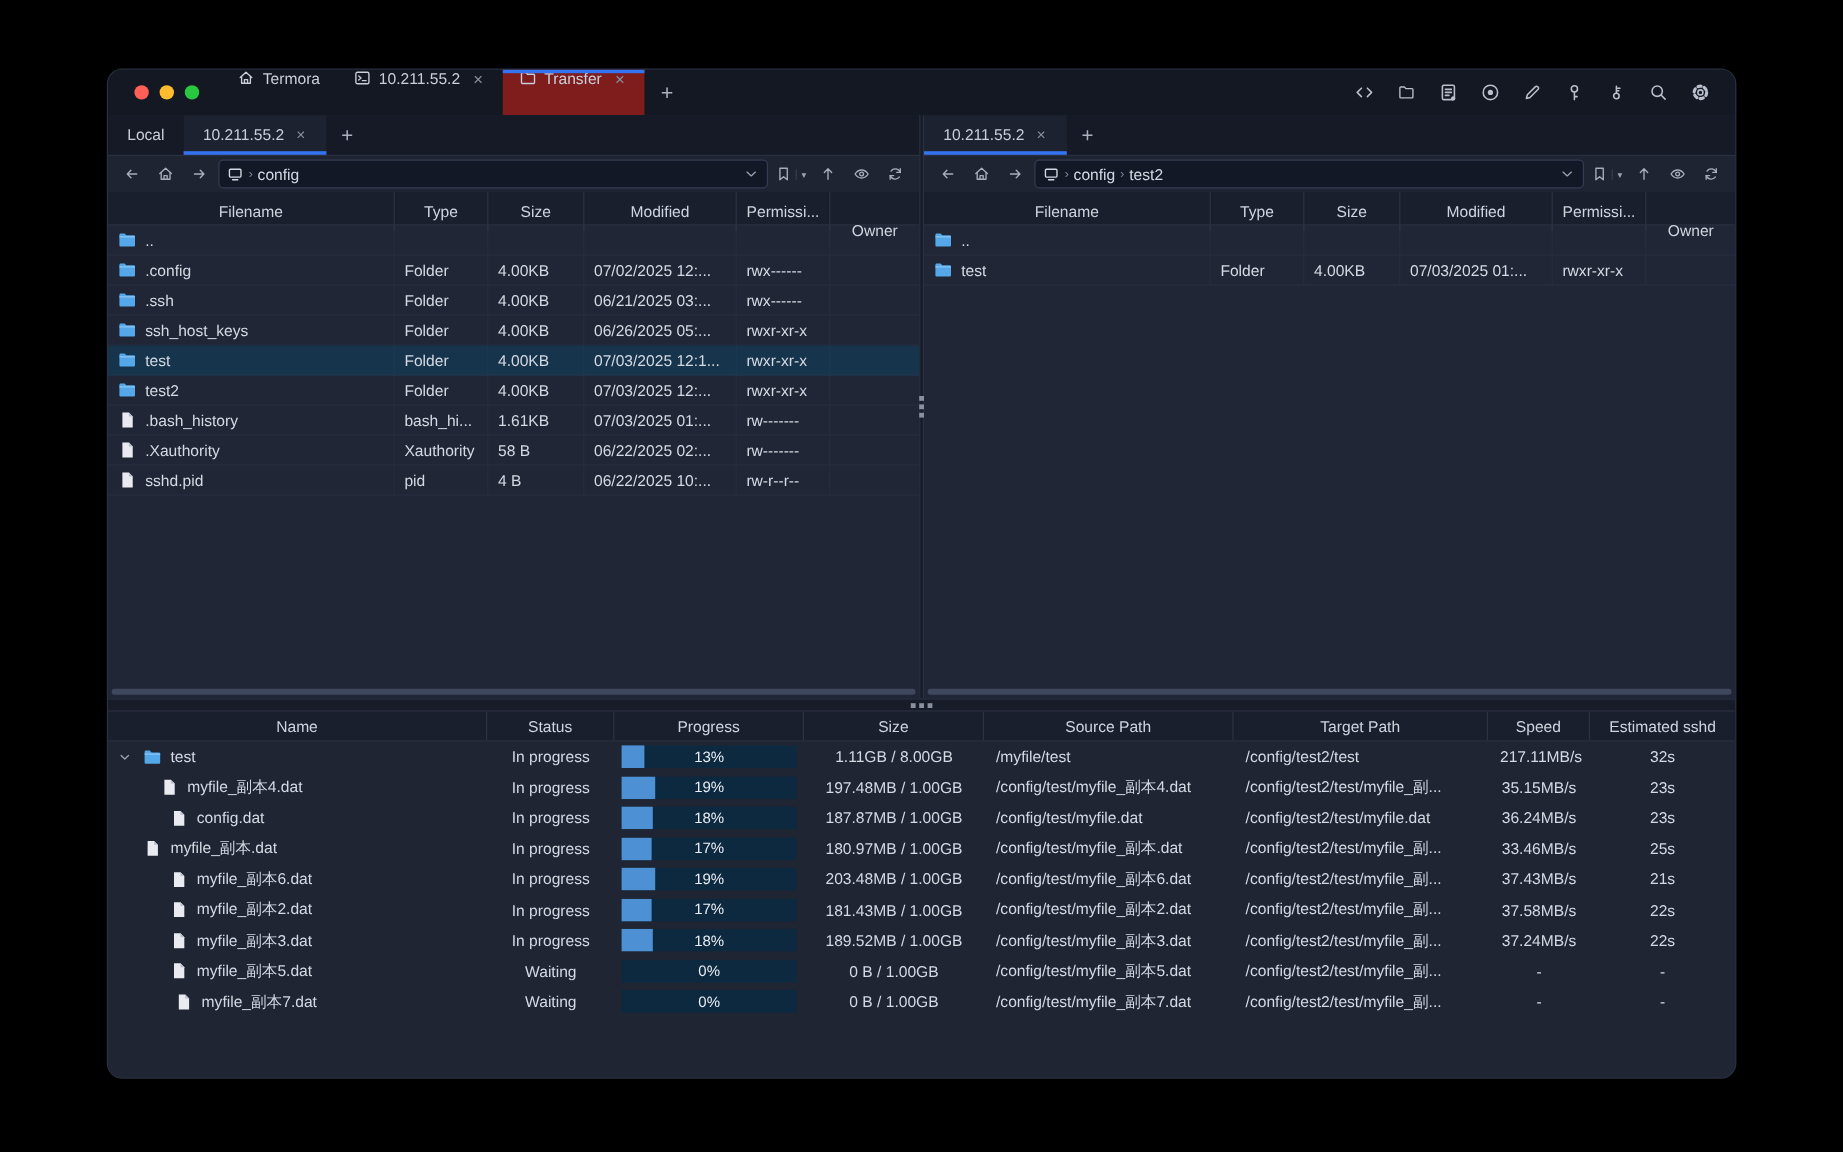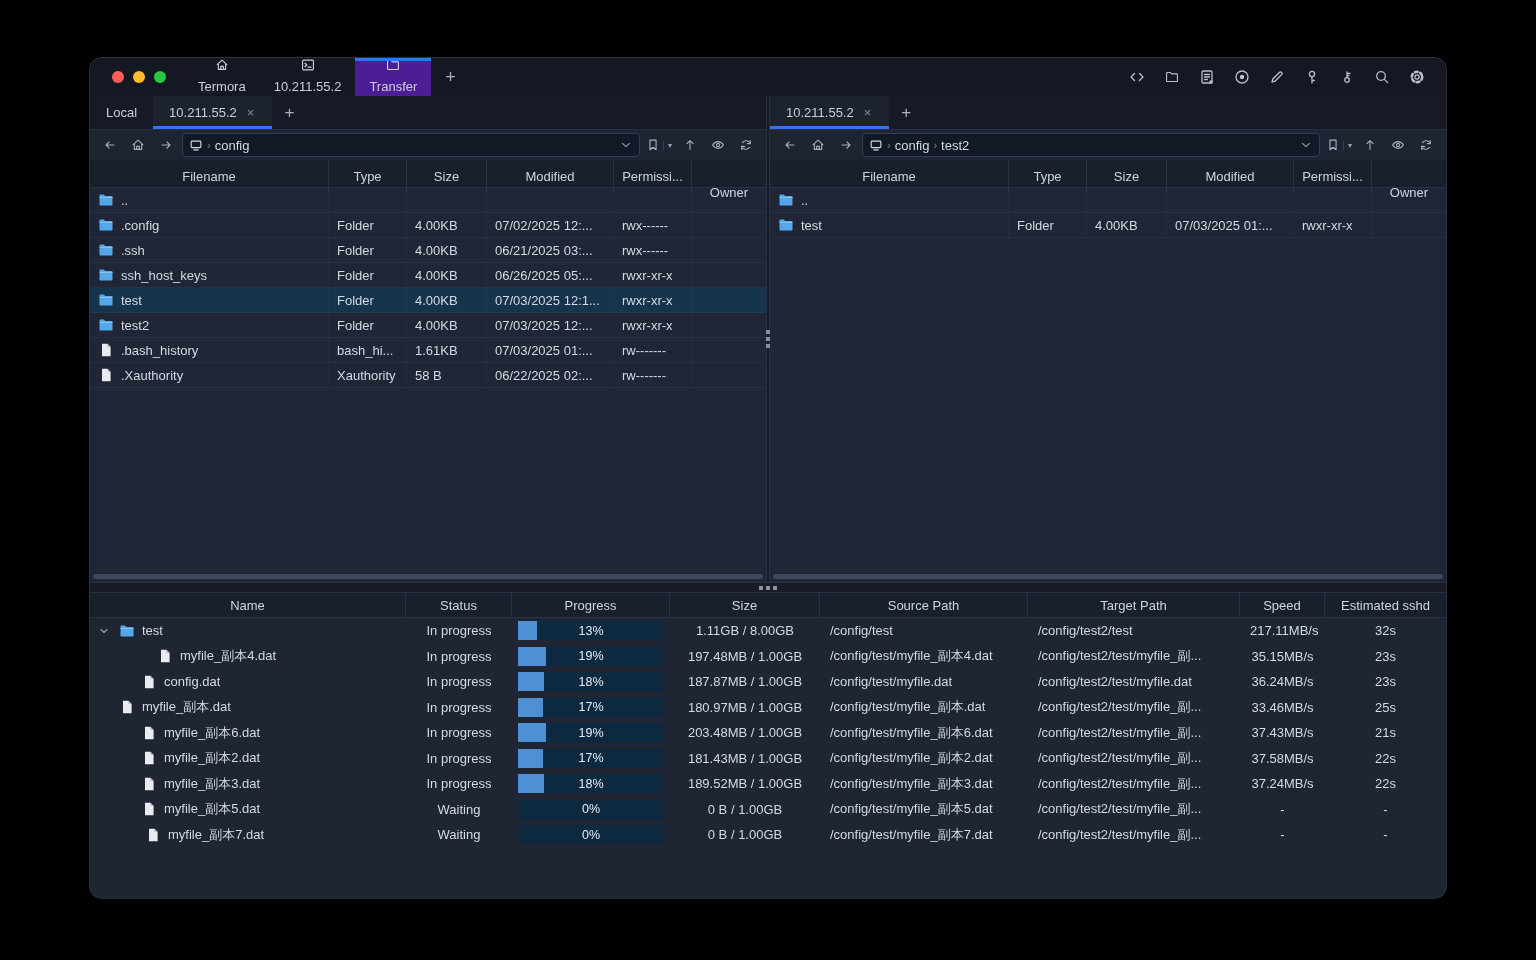--- a/index.html
+++ b/index.html
@@ -8,23 +8,23 @@
     position:absolute; left:90px; top:58px; width:1356px; height:840px;
     background:#212636; border-radius:12px; overflow:hidden;
     display:flex; flex-direction:column; color:#d4d9e3; font-size:13px;
     box-shadow:0 0 0 1px #2a3040;
   }
   
   .titlebar { height:38px; background:#141822; display:flex; align-items:stretch; flex:none; }
   .traffic { display:flex; align-items:center; gap:9px; padding:0 18px 0 22px; }
   .traffic span { width:12px; height:12px; border-radius:50%; display:block; }
   .main-tabs { display:flex; align-items:stretch; }
-  .main-tab { display:flex; align-items:center; gap:7px; padding:0 14px; color:#c9cedb; cursor:default; position:relative;flex-direction:column; }
+  .main-tab { display:flex; align-items:flex-start; gap:7px; padding:0 14px; color:#c9cedb; cursor:default; position:relative; }
   .main-tab .ico { display:flex; align-items:center; }
-  .main-tab.active { background:#4c1d95; }
+  .main-tab.active { background:#7f1d1d; }
   .main-tab.active::before { content:""; position:absolute; left:0; top:0; right:0; height:3px; background:#3574f0; }
   .tab-close { color:#8a90a0; font-size:14px; margin-left:2px; padding:0 2px; }
   .newtab { display:flex; align-items:center; padding:0 14px; color:#aab0bf; font-size:18px; }
   .tb-actions { margin-left:auto; display:flex; align-items:center; gap:9px; padding-right:16px; }
   .tb-actions .act { width:26px; height:26px; display:flex; align-items:center; justify-content:center; color:#b9bfcc; border-radius:4px; }
   
   .panes { flex:none; height:486px; display:flex; }
   .panel { width:676px; display:flex; flex-direction:column; background:#212636; position:relative; }
   .vsplit { width:4px; background:#171c28; border-left:1px solid #2a3040; border-right:1px solid #2a3040; position:relative; }
   .vsplit .grip { position:absolute; top:50%; left:50%; transform:translate(-50%,-50%); display:flex; flex-direction:column; gap:3px; }
@@ -377,20 +377,36 @@
                 </svg>
               </span>
               <span>.Xauthority</span>
             </div>
             <div class="fc">Xauthority</div>
             <div class="fc">58 B</div>
             <div class="fc">06/22/2025 02:...</div>
             <div class="fc">rw-------</div>
             <div class="fc"></div>
           </div>
+          <div class="frow">
+            <div class="fc">
+              <span style="display:flex">
+                <svg class="icon16" viewBox="0 0 16 16">
+                  <path d="M4 1.8h5.4L12.6 5v9.2H4z" fill="#e9ebf1"></path>
+                  <path d="M9.4 1.8V5h3.2z" fill="#b7bdcc"></path>
+                </svg>
+              </span>
+              <span>sshd.pid</span>
+            </div>
+            <div class="fc">pid</div>
+            <div class="fc">4 B</div>
+            <div class="fc">06/22/2025 10:...</div>
+            <div class="fc">rw-r--r--</div>
+            <div class="fc"></div>
+          </div>
           <div class="hthumb"></div>
         </div>
       </div>
     <div class="vsplit">
         <div class="grip">
           <i></i>
           <i></i>
           <i></i>
         </div>
       </div>
@@ -545,27 +561,27 @@
             <span>test</span>
           </div>
           <div class="tc center">In progress</div>
           <div class="tc" style="padding:0 4px">
             <div class="pbar">
               <div class="fill" style="width:13%"></div>
               <span class="pct">13%</span>
             </div>
           </div>
           <div class="tc center">1.11GB / 8.00GB</div>
-          <div class="tc">/config/test</div>
+          <div class="tc">/myfile/test</div>
           <div class="tc">/config/test2/test</div>
           <div class="tc center">217.11MB/s</div>
           <div class="tc center">32s</div>
         </div>
         <div class="trow">
-          <div class="tc name" style="padding-left:44px">
+          <div class="tc name" style="padding-left:20px">
             <span class="chev-spacer"></span>
             <span style="display:flex">
               <svg class="icon16" viewBox="0 0 16 16">
                 <path d="M4 1.8h5.4L12.6 5v9.2H4z" fill="#e9ebf1"></path>
                 <path d="M9.4 1.8V5h3.2z" fill="#b7bdcc"></path>
               </svg>
             </span>
             <span>myfile_副本4.dat</span>
           </div>
           <div class="tc center">In progress</div>

